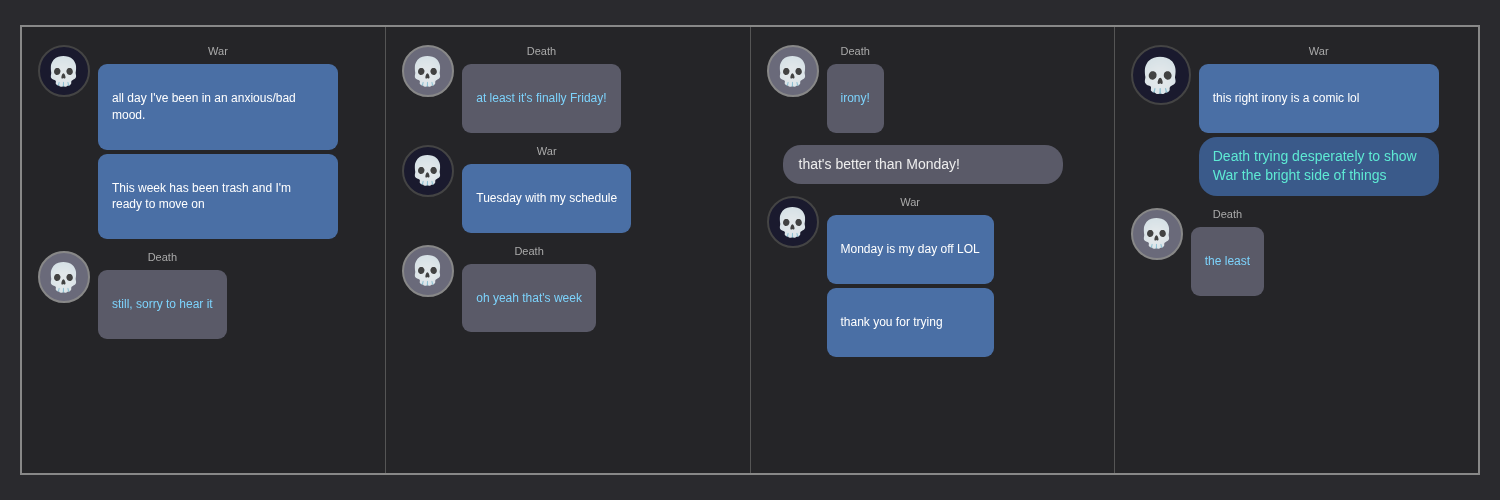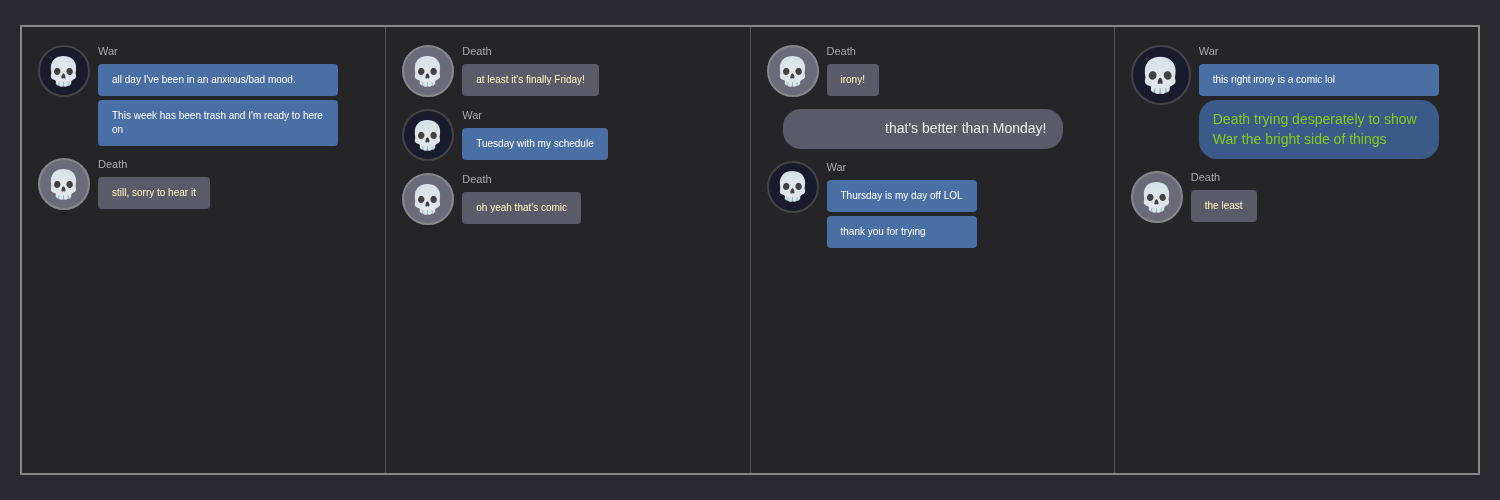--- a/index.html
+++ b/index.html
@@ -59,75 +59,75 @@
     .avatar.light {
       background: #6a6a7a;
       border-color: #888;
     }
 
     
     .name-label {
       font-size: 11px;
       color: #aaa;
       margin-bottom: 3px;
+      text-align: center;
     }
 
     
     .bubble {
-      border-radius: 4px;
-      padding: 9px 14px;
-      font-size: 10px;
+      border-radius: 9px;
+      padding: 26px 14px;
+      font-size: 12px;
       line-height: 1.4;
       max-width: 240px;
       word-wrap: break-word;
     }
     .bubble.blue {
       background: #4a6fa5;
       color: #fff;
     }
     .bubble.gray {
       background: #5a5a68;
-      color: #fef9c3;
+      color: #7dd3fc;
     }
 
     .msg-col {
       display: flex;
       flex-direction: column;
       gap: 4px;
     }
 
     
     .standalone-bubble {
       margin-left: 8px;
       border-radius: 18px;
       padding: 10px 16px;
       font-size: 14px;
       line-height: 1.4;
       max-width: 280px;
       word-wrap: break-word;
-      text-align: right;
     }
     .standalone-bubble.gray {
       background: #5a5a68;
       color: #eee;
     }
   </style>
 </head>
 <body>
 
 <div class="outer-border">
 
   <div class="panel">
 
     <div class="msg-row">
       <div class="avatar dark">💀</div>
       <div class="msg-col">
         <div class="name-label">War</div>
         <div class="bubble blue">all day I've been in an anxious/bad mood.</div>
-        <div class="bubble blue">This week has been trash and I'm ready to here on</div>
+        <div class="bubble blue">This week has been trash and I'm ready to move on</div>
       </div>
     </div>
 
     <div class="msg-row">
       <div class="avatar light">💀</div>
       <div class="msg-col">
         <div class="name-label">Death</div>
         <div class="bubble gray">still, sorry to hear it</div>
       </div>
     </div>
@@ -148,21 +148,21 @@
       <div class="msg-col">
         <div class="name-label">War</div>
         <div class="bubble blue">Tuesday with my schedule</div>
       </div>
     </div>
 
     <div class="msg-row">
       <div class="avatar light">💀</div>
       <div class="msg-col">
         <div class="name-label">Death</div>
-        <div class="bubble gray">oh yeah that's comic</div>
+        <div class="bubble gray">oh yeah that's week</div>
       </div>
     </div>
   </div>
 
   <div class="panel">
 
     <div class="msg-row">
       <div class="avatar light">💀</div>
       <div class="msg-col">
         <div class="name-label">Death</div>
@@ -171,34 +171,34 @@
     </div>
 
     <div style="margin-left:8px;">
       <div class="standalone-bubble gray">that's better than Monday!</div>
     </div>
 
     <div class="msg-row">
       <div class="avatar dark">💀</div>
       <div class="msg-col">
         <div class="name-label">War</div>
-        <div class="bubble blue">Thursday is my day off LOL</div>
+        <div class="bubble blue">Monday is my day off LOL</div>
         <div class="bubble blue">thank you for trying</div>
       </div>
     </div>
   </div>
 
   <div class="panel">
 
     <div class="msg-row">
       <div class="avatar dark" style="width:60px;height:60px;font-size:34px;">💀</div>
       <div class="msg-col">
         <div class="name-label">War</div>
         <div class="bubble blue">this right irony is a comic lol</div>
-        <div class="bubble" style="background:#3a5a8a;color:#84cc16;border-radius:18px;padding:10px 14px;font-size:14px;line-height:1.4;max-width:240px;">Death trying desperately to show War the bright side of things</div>
+        <div class="bubble" style="background:#3a5a8a;color:#5eead4;border-radius:18px;padding:10px 14px;font-size:14px;line-height:1.4;max-width:240px;">Death trying desperately to show War the bright side of things</div>
       </div>
     </div>
 
     <div class="msg-row">
       <div class="avatar light">💀</div>
       <div class="msg-col">
         <div class="name-label">Death</div>
         <div class="bubble gray">the least</div>
       </div>
     </div>

